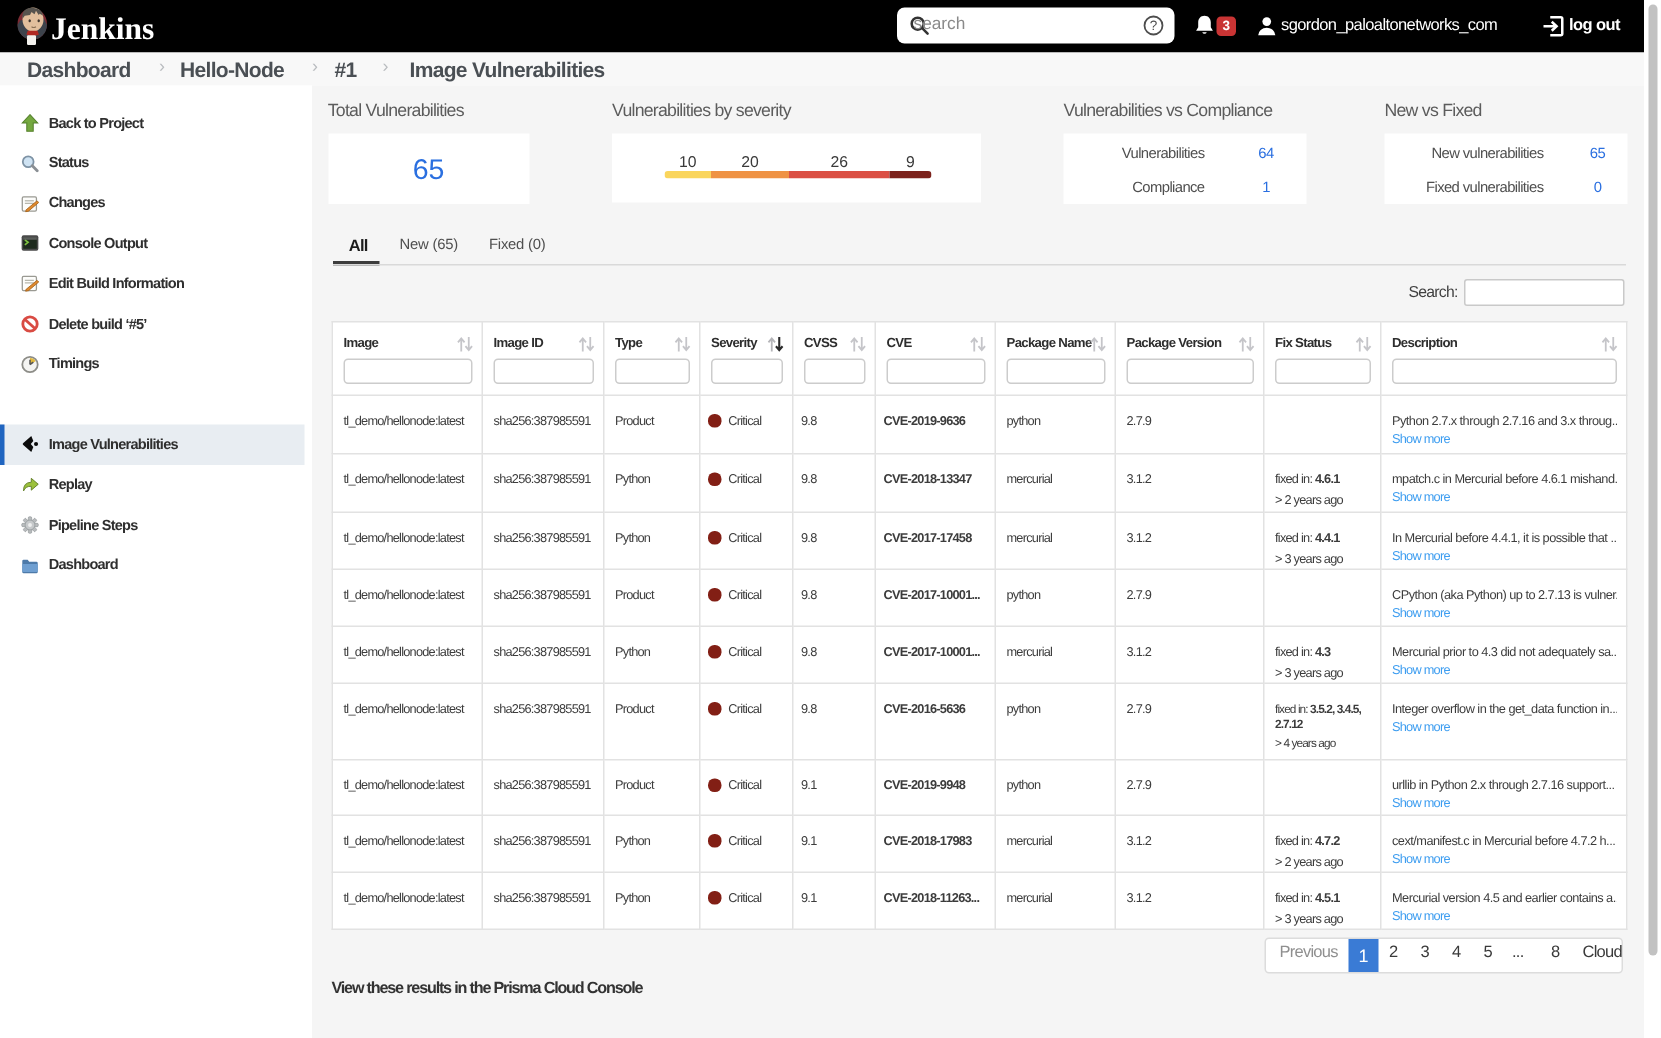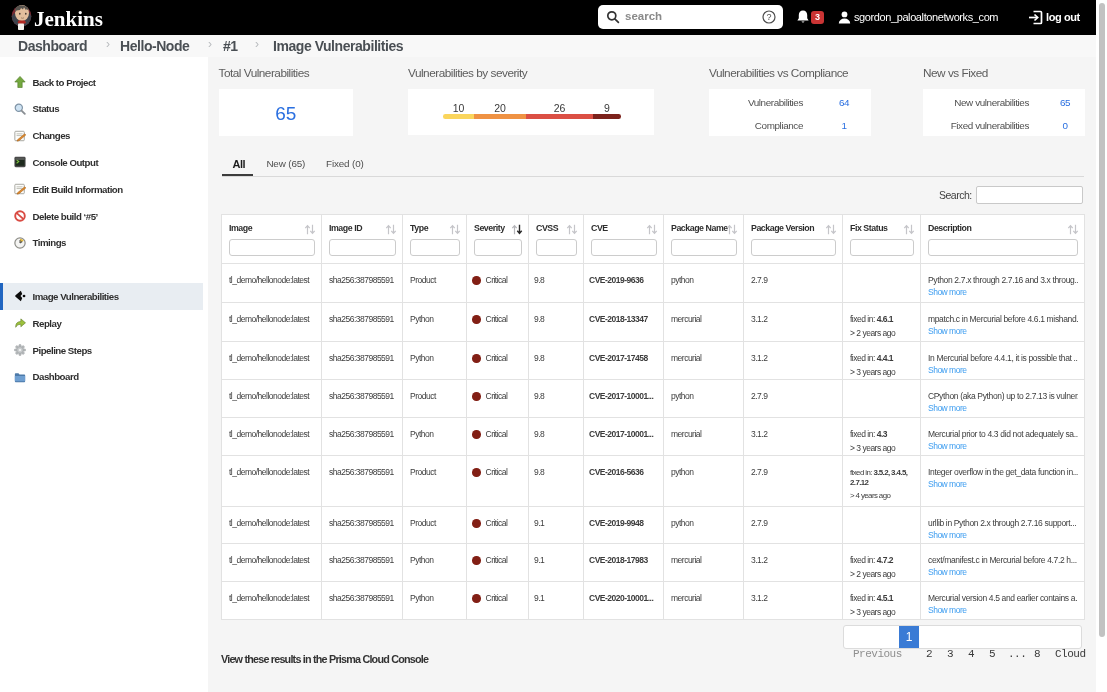--- a/index.html
+++ b/index.html
@@ -7,21 +7,21 @@
   font-family:"Liberation Sans", sans-serif; }
 #page { position:relative; width:1107px; height:692px; overflow:hidden; }
 
 
 #topbar { position:absolute; left:0; top:0; width:1096px; height:35px; background:#000; }
 #jlogo { position:absolute; left:11px; top:4px; }
 #jname { position:absolute; left:34px; top:7px; color:#fff; font-family:"Liberation Serif", serif;
   font-weight:bold; font-size:21px; }
 #searchbox { position:absolute; left:598px; top:5px; width:185px; height:24px; background:#fff;
   border-radius:5px; }
-#searchbox .ph { position:absolute; left:27px; top:5px; color:#8a8a8a; font-size:11.5px;font-weight:bold; }
+#searchbox .ph { position:absolute; left:11px; top:5px; color:#8a8a8a; font-size:11.5px; }
 #bell { position:absolute; left:795px; top:9px; }
 #badge { position:absolute; left:811px; top:11px; width:13px; height:13px; background:#c93434;
   border-radius:3px; color:#fff; font-size:9px; font-weight:bold; text-align:center; line-height:13px; }
 #user { position:absolute; left:854px; top:11px; color:#fff; font-size:11px; font-weight:normal; letter-spacing:-0.4px;}
 #persona { position:absolute; left:837px; top:10px; }
 #logouta { position:absolute; left:1028px; top:10px; }
 #logout { position:absolute; left:1046px; top:11px; color:#fff; font-size:11px; font-weight:bold; letter-spacing:-0.4px; }
 
 
 #crumbs { position:absolute; left:0; top:35px; width:1096px; height:22px; background:#f8f8f8; }
@@ -62,21 +62,21 @@
 .filtin { width:100%; height:17px; border:1px solid #ccc; border-radius:3px; background:#fff; margin:6px 0 6px 0; display:block;}
 .dot { display:inline-block; width:8.5px; height:8.5px; border-radius:50%; background:#821f15; margin-right:5px; vertical-align:-1.5px;}
 .cve { font-weight:bold; letter-spacing:-0.55px;}
 .fixb { font-weight:bold; }
 .show { color:#3d9df0; margin-top:2.5px; }
 .desc1 { white-space:nowrap; overflow:hidden; letter-spacing:-0.35px; }
 
 
 #pager { position:absolute; left:635px; top:568px; height:24px; background:#fff;
   border:1px solid #dcdcdc; border-radius:3px; }
-.pg { position:absolute; top:22px; font-size:11px; color:#3a3a3a; letter-spacing:-0.5px;font-family:Liberation Mono, monospace;}
+.pg { position:absolute; top:3px; font-size:11px; color:#3a3a3a; letter-spacing:-0.5px;}
 #pgact { position:absolute; left:55px; top:0; width:20px; height:22px; background:#3a7bd5;
   color:#fff; font-size:12px; text-align:center; line-height:22px; }
 #foot { position:absolute; left:13px; top:596px; font-size:10.8px; font-weight:bold; color:#333; letter-spacing:-0.8px;}
 
 
 #sbtrack { position:absolute; left:1096px; top:0; width:11px; height:692px; background:#fff; }
 #sbthumb { position:absolute; left:2.5px; top:3px; width:6px; height:634px; background:#c2c2c2; border-radius:3px; }
 </style>
 </head>
 <body>
@@ -433,21 +433,21 @@
               <div class="desc1">cext/manifest.c in Mercurial before 4.7.2 h...</div>
               <div class="show">Show more</div>
             </td>
 </tr>
 <tr style="height:38px">
 <td>tl_demo/hellonode:latest</td>
 <td>sha256:387985591</td>
 <td>Python</td>
 <td style="padding-left:5px"><span class="dot"></span>Critical</td>
 <td style="padding-left:5px">9.1</td>
-<td class="cve" style="padding-left:5px">CVE-2020-10001...</td>
+<td class="cve" style="padding-left:5px">CVE-2018-11263...</td>
 <td>mercurial</td>
 <td>3.1.2</td>
 <td>fixed in: <span class="fixb">4.5.1</span><div style="margin-top:4px">&gt; 3 years ago</div></td>
 <td>
               <div class="desc1">Mercurial version 4.5 and earlier contains a...</div>
               <div class="show">Show more</div>
             </td>
 </tr>
 </tbody>
       </table>

